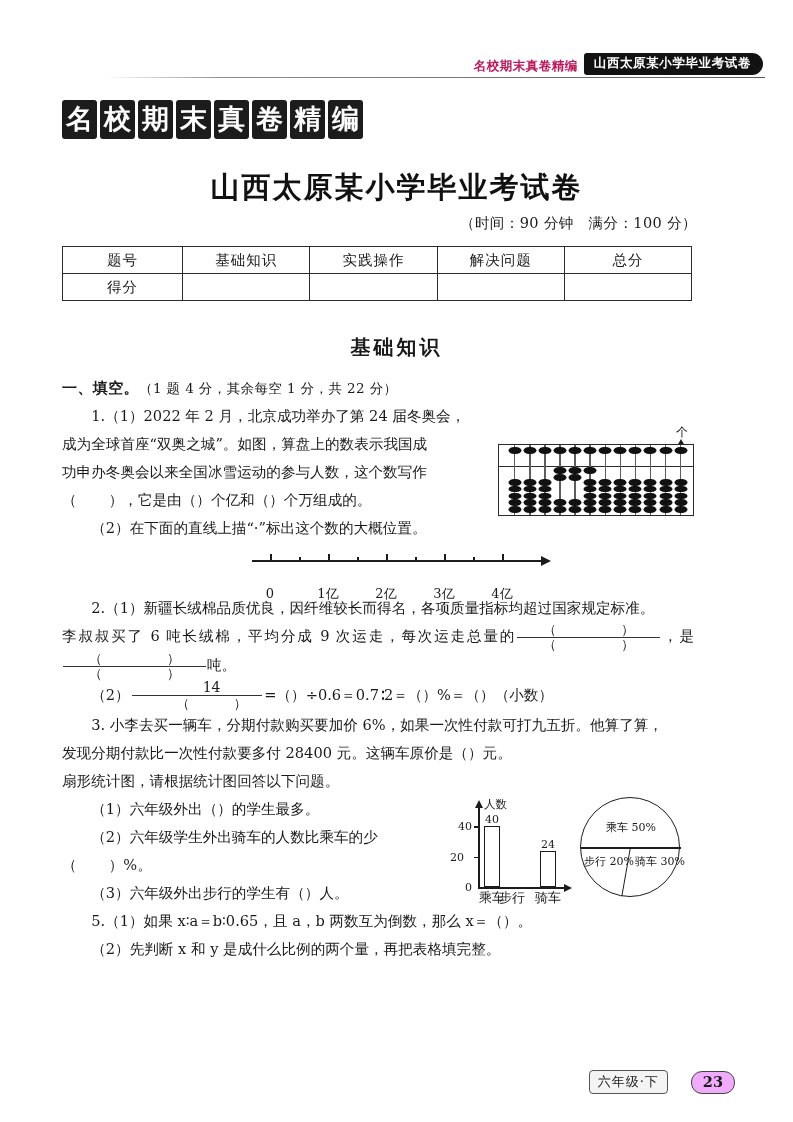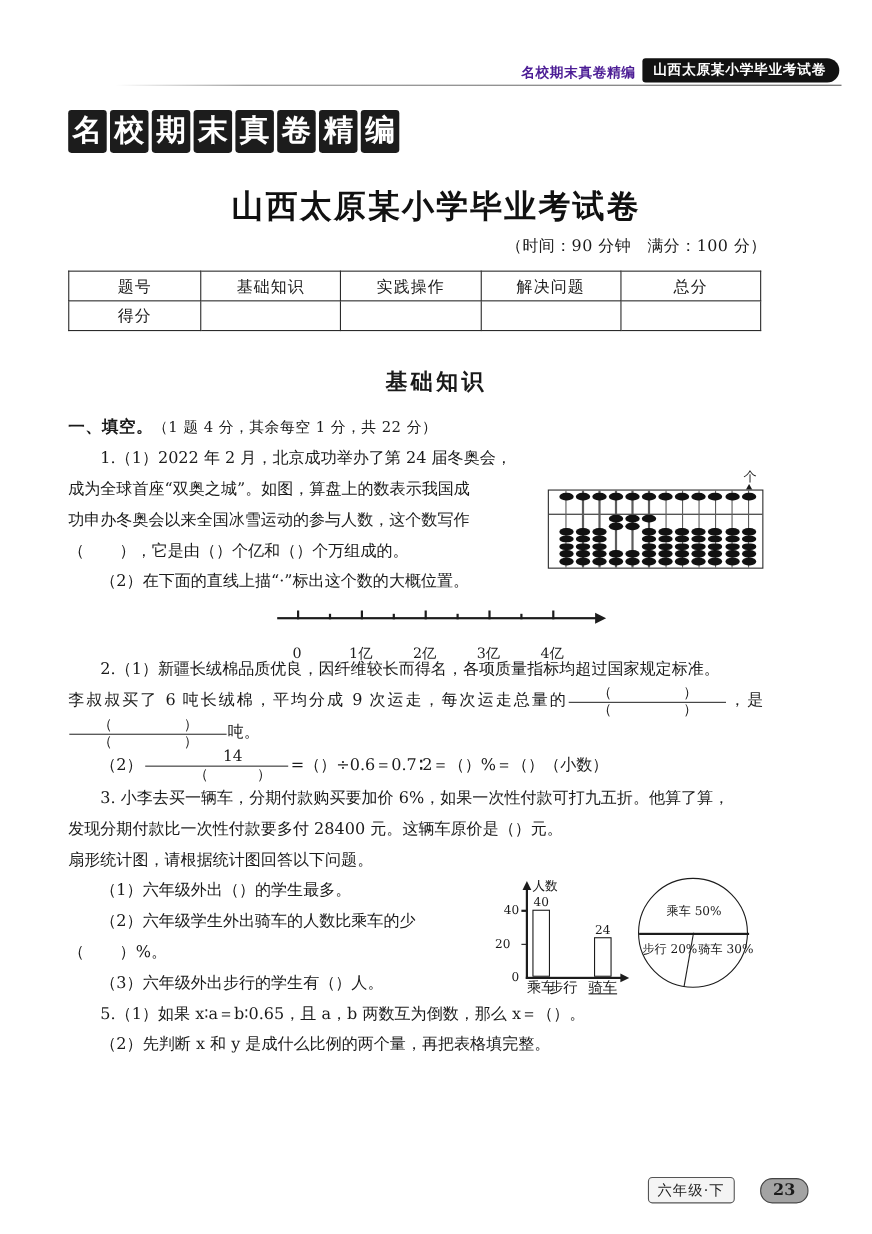--- a/index.html
+++ b/index.html
@@ -36,21 +36,21 @@
     bottom: 3px;
     display: flex;
     align-items: flex-end;
     gap: 6px;
   }
   .header-series {
     font-family: "DejaVu Serif", "Liberation Serif", serif;
     font-weight: 700;
     font-size: 12.5px;
     letter-spacing: 0.5px;
-    color: #4c1d95;
+    color: #be185d;
     white-space: nowrap;
   }
   .header-paper {
     background: #121212;
     color: #ffffff;
     font-size: 12.5px;
     font-weight: 700;
     letter-spacing: 0.6px;
     padding: 2px 12px 3px 10px;
     border-radius: 3px 11px 11px 3px;
@@ -326,21 +326,21 @@
     letter-spacing: 1px;
     color: #1a1a1a;
     background: #f4f4f4;
   }
   .footer-page {
     border: 1.3px solid #444;
     border-radius: 11px;
     padding: 1.5px 11px 2.5px 11px;
     font-size: 14.5px;
     font-weight: 700;
-    background: #a3a3a3;
+    background: #f0abfc;
   }
 </style>
 </head>
 <body>
 
 <div class="page-header">
   <div class="header-rule"></div>
   <div class="header-inner">
     <span class="header-series">名校期末真卷精编</span>
     <span class="header-paper">山西太原某小学毕业考试卷</span>
@@ -556,21 +556,21 @@
             <div class="bc-ytick" style="top: 57.6px;"></div>
             <div class="bc-ytick-lbl" style="top: 57.6px; left: 0px; width: 22px; text-align: left;">20</div>
             <div class="bc-ytick" style="top: 27.2px;"></div>
             <div class="bc-ytick-lbl" style="top: 27.2px; left: 0px; width: 22px; text-align: right;">40</div>
             <div class="bc-bar" style="left: 34px; height: 60.8px; bottom: 24px;"></div>
             <div class="bc-bar-val" style="left: 42px; top: 15.2px;">40</div>
             <div class="bc-cat" style="left: 42px;">乘车</div>
             <div class="bc-cat" style="left: 62px;">步行</div>
             <div class="bc-bar" style="left: 90px; height: 36.48px; bottom: 24px;"></div>
             <div class="bc-bar-val" style="left: 98px; top: 39.52px;">24</div>
-            <div class="bc-cat" style="left: 98px; text-decoration: underline;">骑车</div>
+            <div class="bc-cat" style="left: 98px;">骑车</div>
           </div>
       </div>
 
       <div class="pie-chart">
         <div class="pie-circle"></div>
 
         <div class="pie-line" style="left:1px;top:50px;width:100px;height:1.3px;"></div>
 
         <div class="pie-line" style="left:50px;top:50px;width:1.3px;height:50px;transform-origin:top center;transform:rotate(10deg);"></div>
         <div class="pie-lbl" style="left:0;top:24px;width:102px;">乘车 50%</div>

